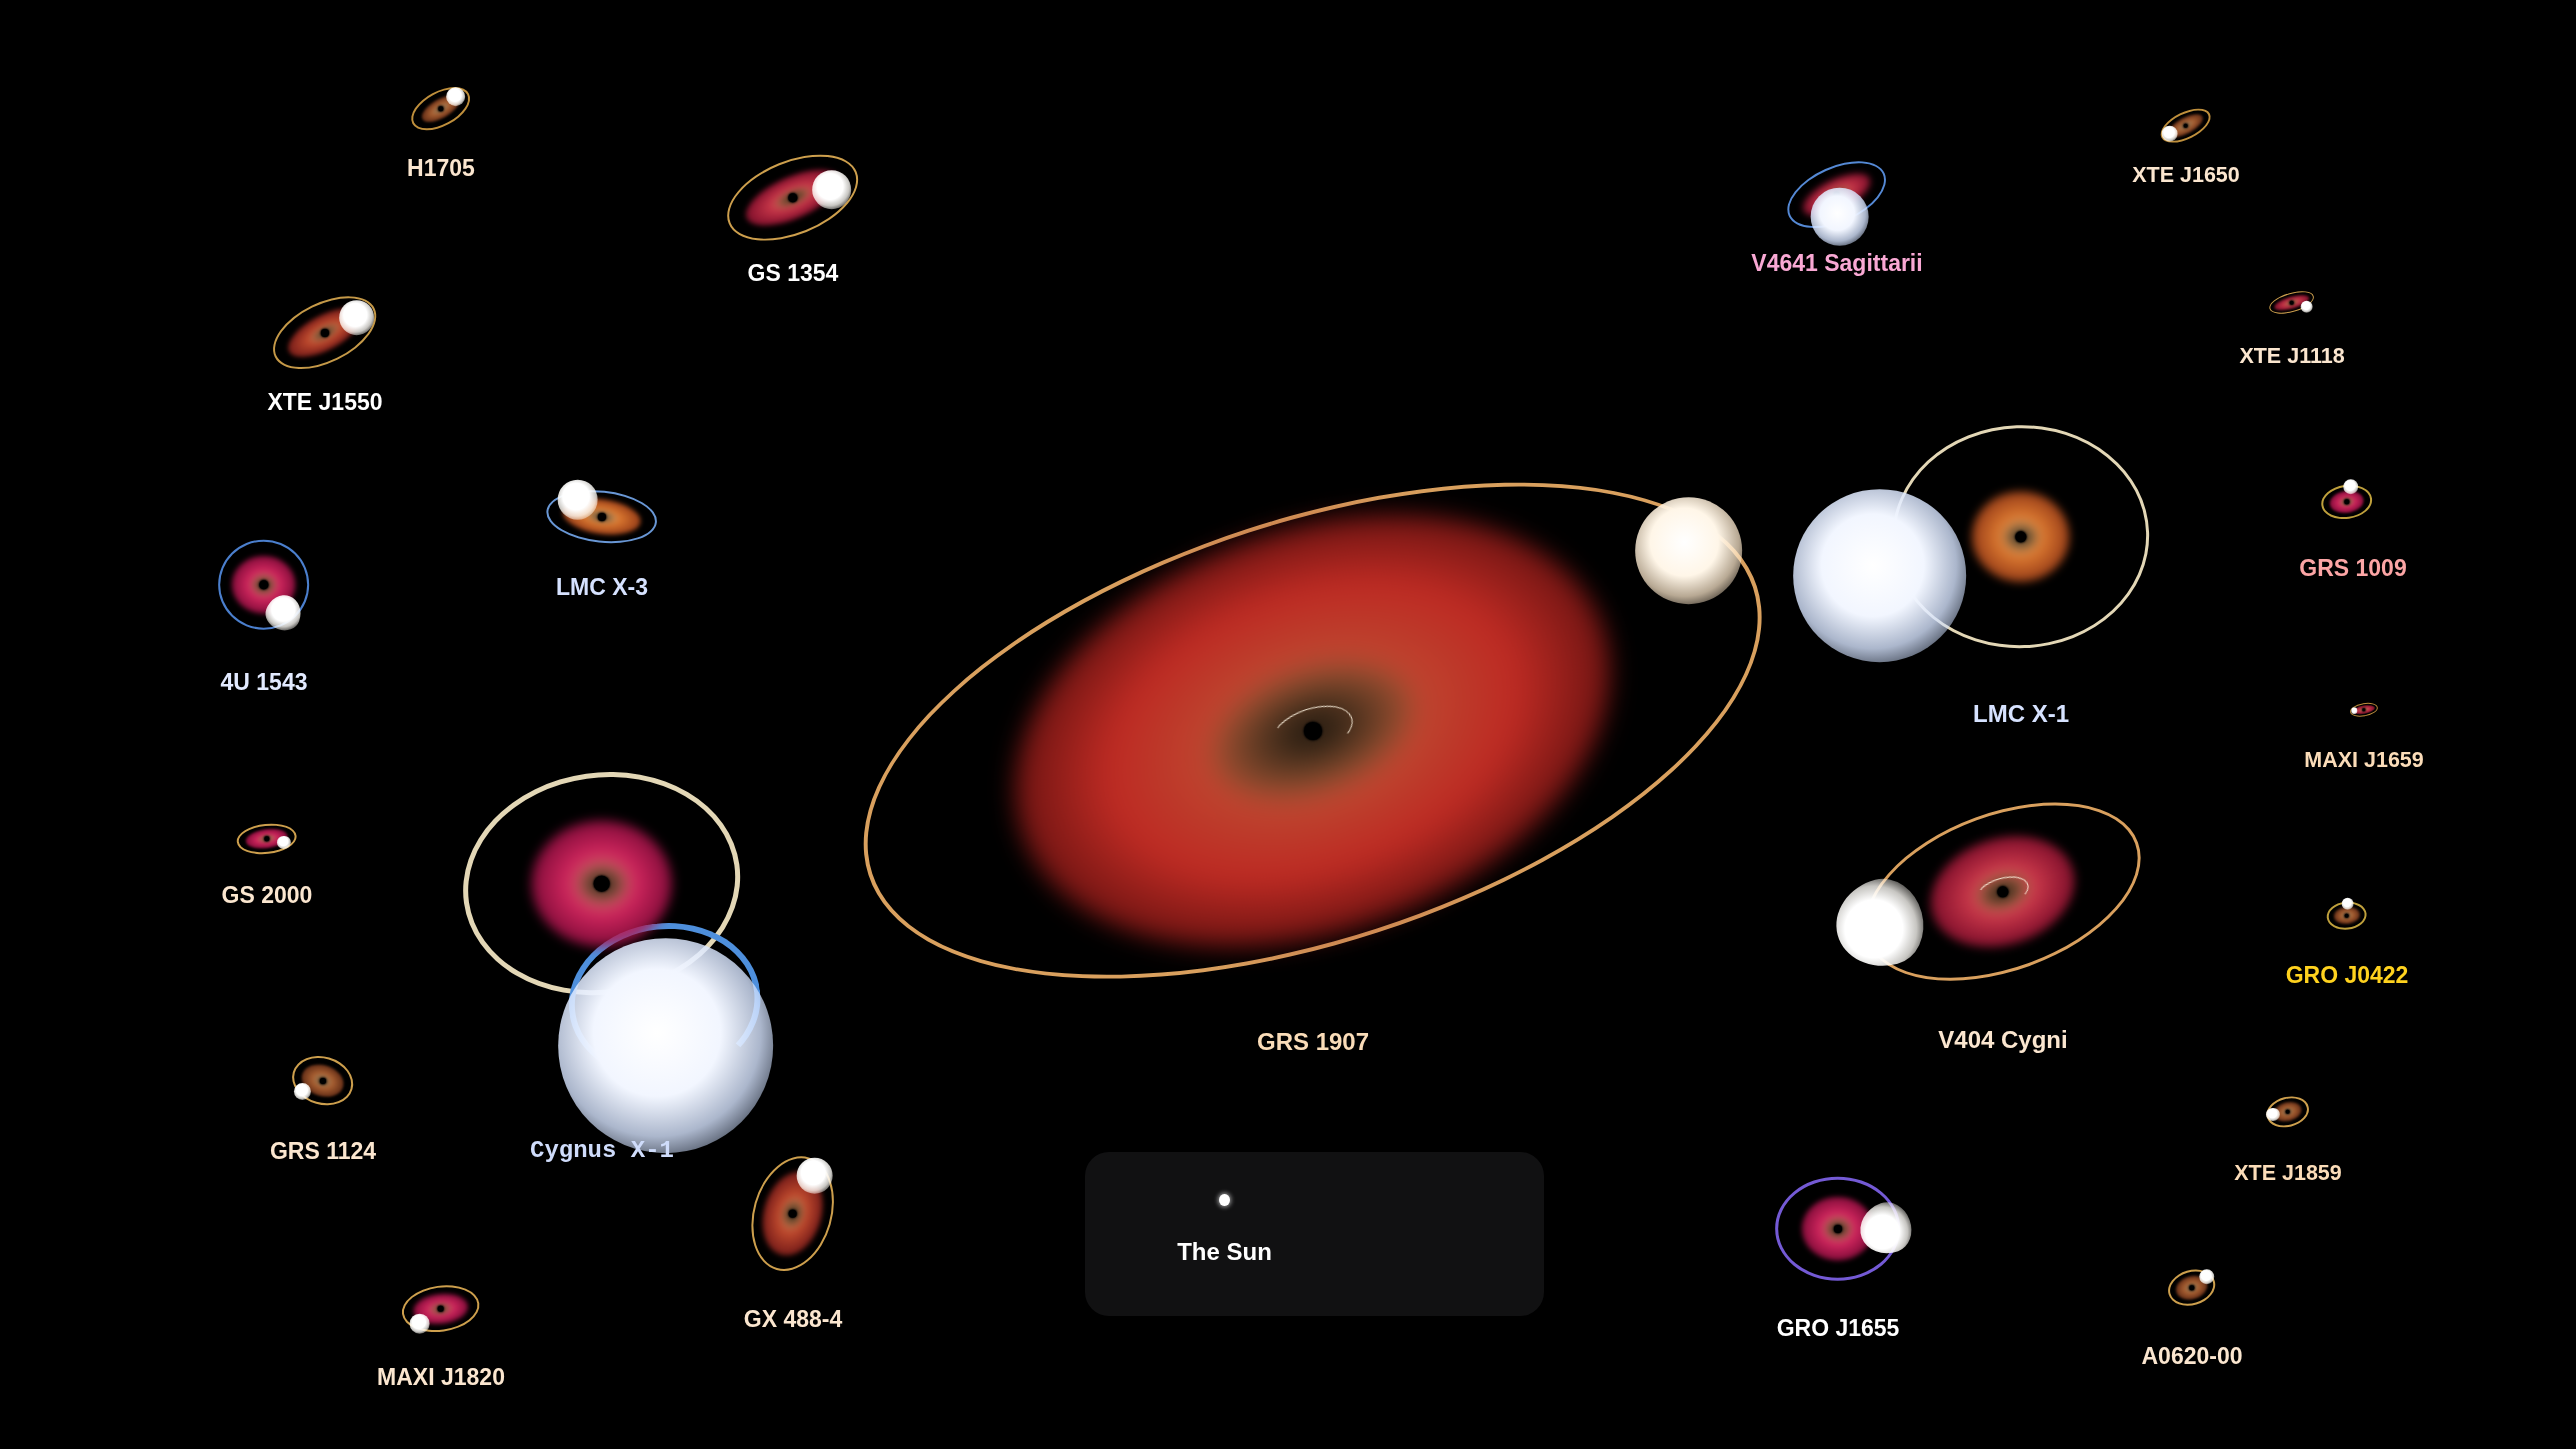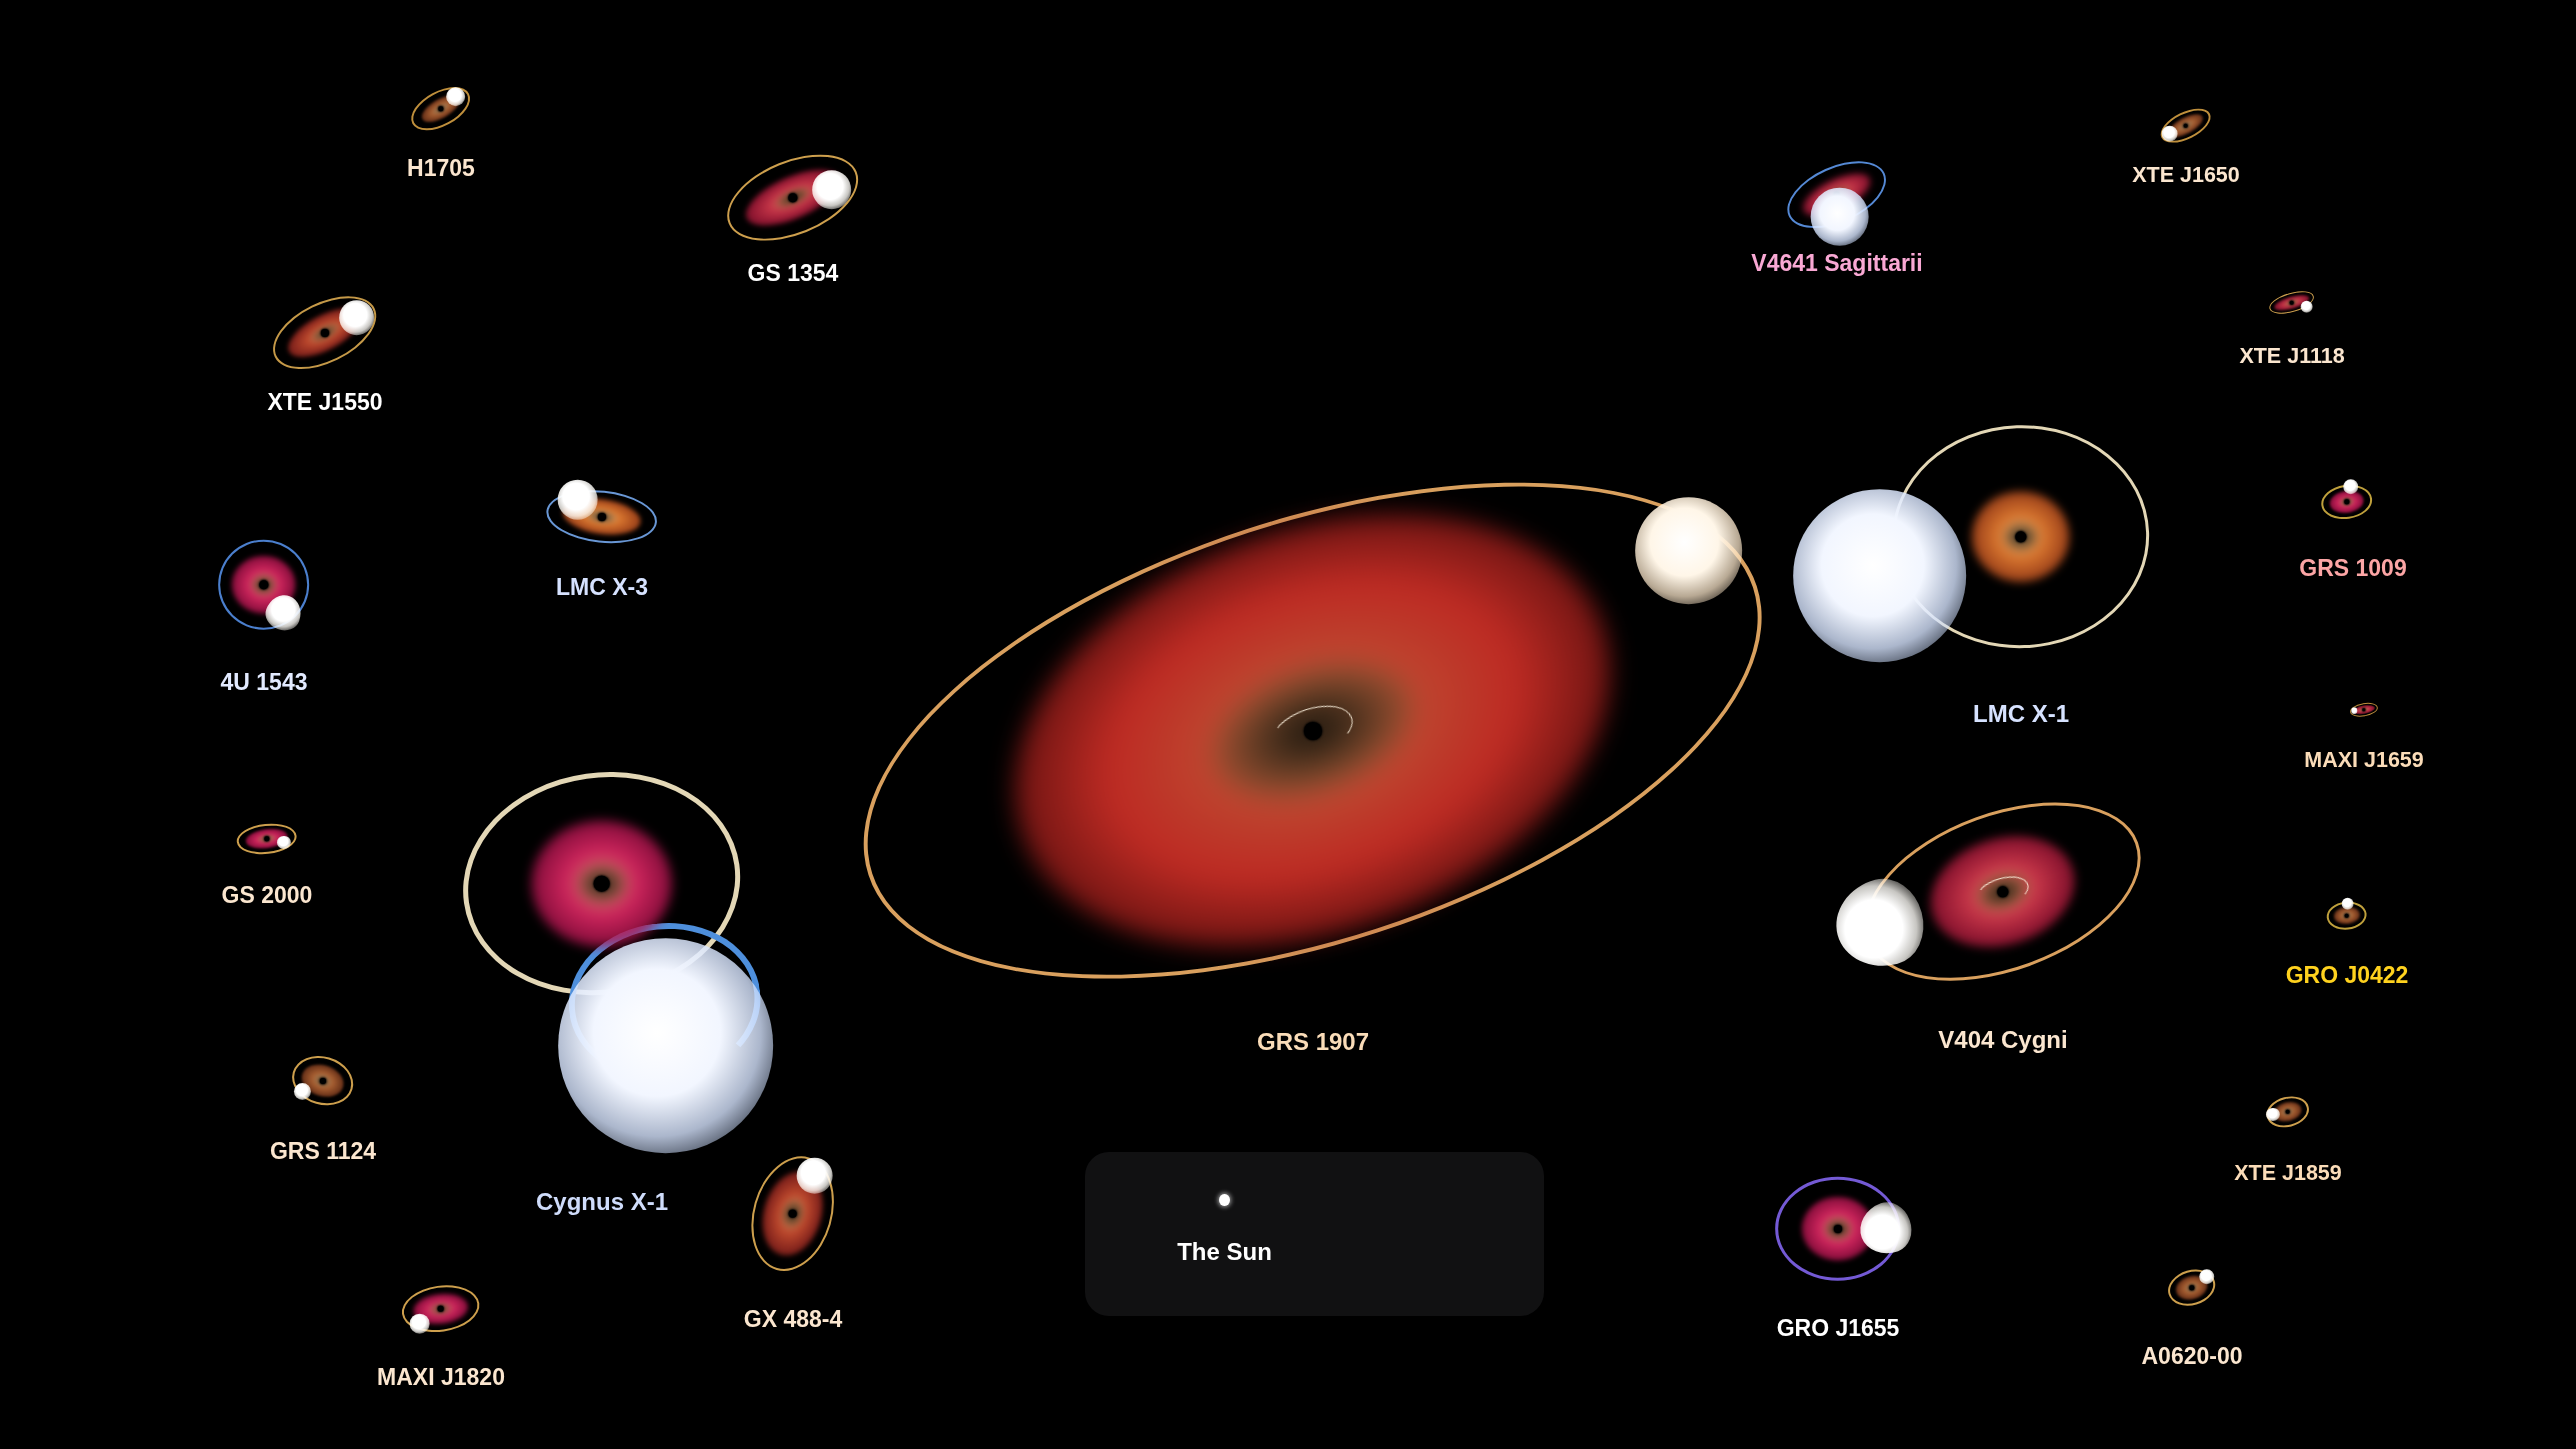--- a/index.html
+++ b/index.html
@@ -151,21 +151,21 @@
       <div class="label" style="left: 267px; top: 895px; position: absolute; transform: translate(-50%, -50%); color: rgb(251, 230, 207); font-size: 23px;">GS 2000</div>
       <div class="system" style="left: 602px; top: 884px;">
         <div class="sysart" style="width: 0.7px; height: 0.7px;">
           <div class="orbit" style="width: 268px; height: 212px; border-width: 5.4px; border-color: rgb(239, 227, 192); --or: -8deg; opacity: 0.95;"></div>
           <div class="orbit" style="width: 180px; height: 145px; border-width: 6px; border-color: rgb(78, 143, 220) rgb(78, 143, 220) transparent; --or: -6deg; margin-left: 63px; margin-top: 118px;"></div>
           <div class="disk" style="width: 141px; height: 127px; background: radial-gradient(rgba(215, 160, 110, 0.92) 0%, rgba(214, 38, 96, 0.95) 36%, rgba(176, 20, 78, 0.82) 64%, rgba(70, 6, 30, 0) 100%); --dr: 0deg; --dblur: 5.4px;"></div>
           <div class="bh" style="width: 16px; height: 16px;"></div>
           <div class="star" style="width: 215px; height: 215px; left: 64px; top: 162px; background: radial-gradient(circle at 46% 44%, rgb(255, 255, 255) 0%, rgb(242, 246, 255) 38%, rgba(214, 228, 255, 0.8) 62%, rgba(186, 210, 255, 0.3) 82%, rgba(180, 205, 255, 0) 100%); --sr: 0deg;"></div>
         </div>
       </div>
-      <div class="label" style="left: 602px; top: 1202px; position: absolute; transform: translate(-50%, -50%); color: rgb(207, 220, 251); font-size: 24px;">Cygnus X-1</div>
+      <div class="label" style="left: 602px; top: 1150px; position: absolute; transform: translate(-50%, -50%); color: rgb(207, 220, 251); font-size: 24px; font-family: Liberation Mono, monospace;">Cygnus X-1</div>
       <div class="system" style="left: 323px; top: 1081px;">
         <div class="sysart" style="width: 0.7px; height: 0.7px;">
           <div class="orbit" style="width: 58px; height: 44px; border-width: 2px; border-color: rgb(216, 168, 81); --or: 16deg; opacity: 0.95;"></div>
           <div class="disk" style="width: 43px; height: 31px; background: radial-gradient(rgba(200, 160, 115, 0.95) 0%, rgba(172, 96, 50, 0.95) 36%, rgba(134, 64, 32, 0.8) 66%, rgba(50, 20, 8, 0) 100%); --dr: 18deg; --dblur: 1.3px;"></div>
           <div class="bh" style="width: 5.4px; height: 5.4px;"></div>
           <div class="star" style="width: 17.4px; height: 17.4px; left: -20px; top: 10.7px; background: radial-gradient(circle at 46% 42%, rgb(255, 255, 255) 0%, rgb(255, 255, 255) 42%, rgba(255, 253, 248, 0.78) 62%, rgba(255, 250, 240, 0.26) 80%, rgba(255, 250, 240, 0) 100%); --sr: 0deg;"></div>
         </div>
       </div>
       <div class="label" style="left: 323px; top: 1151px; position: absolute; transform: translate(-50%, -50%); color: rgb(251, 230, 207); font-size: 23px;">GRS 1124</div>
       <div class="system" style="left: 441px; top: 1309px;">

